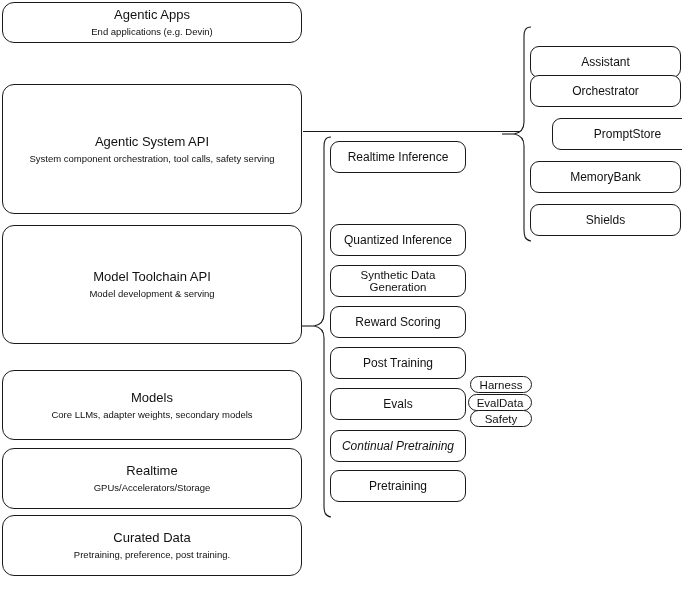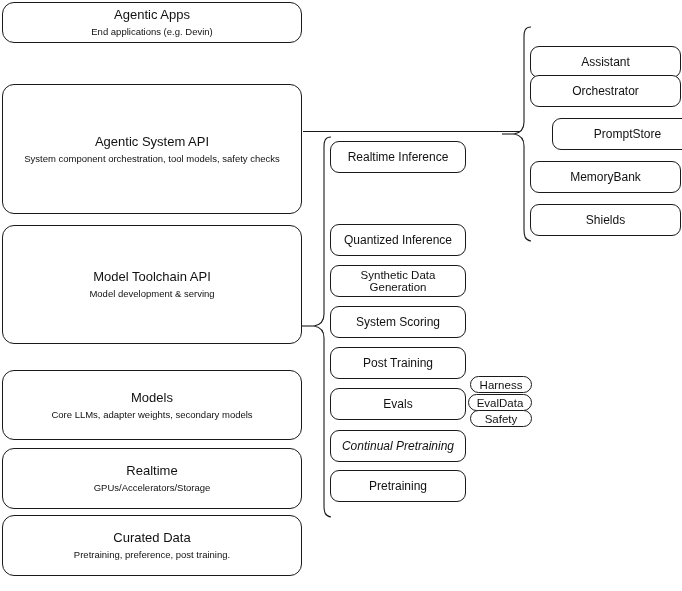--- a/index.html
+++ b/index.html
@@ -83,21 +83,21 @@
 
 <div id="canvas">
 
   <div class="node layer" style="top:2px; height:41px;">
     <div class="title">Agentic Apps</div>
     <div class="subtitle">End applications (e.g. Devin)</div>
   </div>
 
   <div class="node layer" style="top:84px; height:130px;">
     <div class="title">Agentic System API</div>
-    <div class="subtitle">System component orchestration, tool models, safety checks</div>
+    <div class="subtitle">System component orchestration, tool calls, safety serving</div>
   </div>
 
   <div class="node layer" style="top:225px; height:119px;">
     <div class="title">Model Toolchain API</div>
     <div class="subtitle">Model development &amp; serving</div>
   </div>
 
   <div class="node layer" style="top:370px; height:70px;">
     <div class="title">Models</div>
     <div class="subtitle">Core LLMs, adapter weights, secondary models</div>
@@ -125,21 +125,21 @@
     <path d="M2 108 L-10 108"></path>
   </svg>
 
   <div class="node chip" style="left:330px; top:141px;">Realtime Inference</div>
 
 
   <div class="node chip" style="left:330px; top:224px;">Quantized Inference</div>
 
   <div class="node chip" style="left:330px; top:265px; font-size:11.5px;">Synthetic Data Generation</div>
 
-  <div class="node chip" style="left:330px; top:306px;">System Scoring</div>
+  <div class="node chip" style="left:330px; top:306px;">Reward Scoring</div>
 
   <div class="node chip" style="left:330px; top:347px;">Post Training</div>
 
   <div class="node chip" style="left:330px; top:388px;">Evals</div>
 
   <div class="node chip" style="left:330px; top:430px;font-style:italic;">Continual Pretraining</div>
 
   <div class="node chip" style="left:330px; top:470px;">Pretraining</div>
 
   <div class="node minipill" style="left:470px; top:376px; width:62px;text-align:center;">Harness</div>

